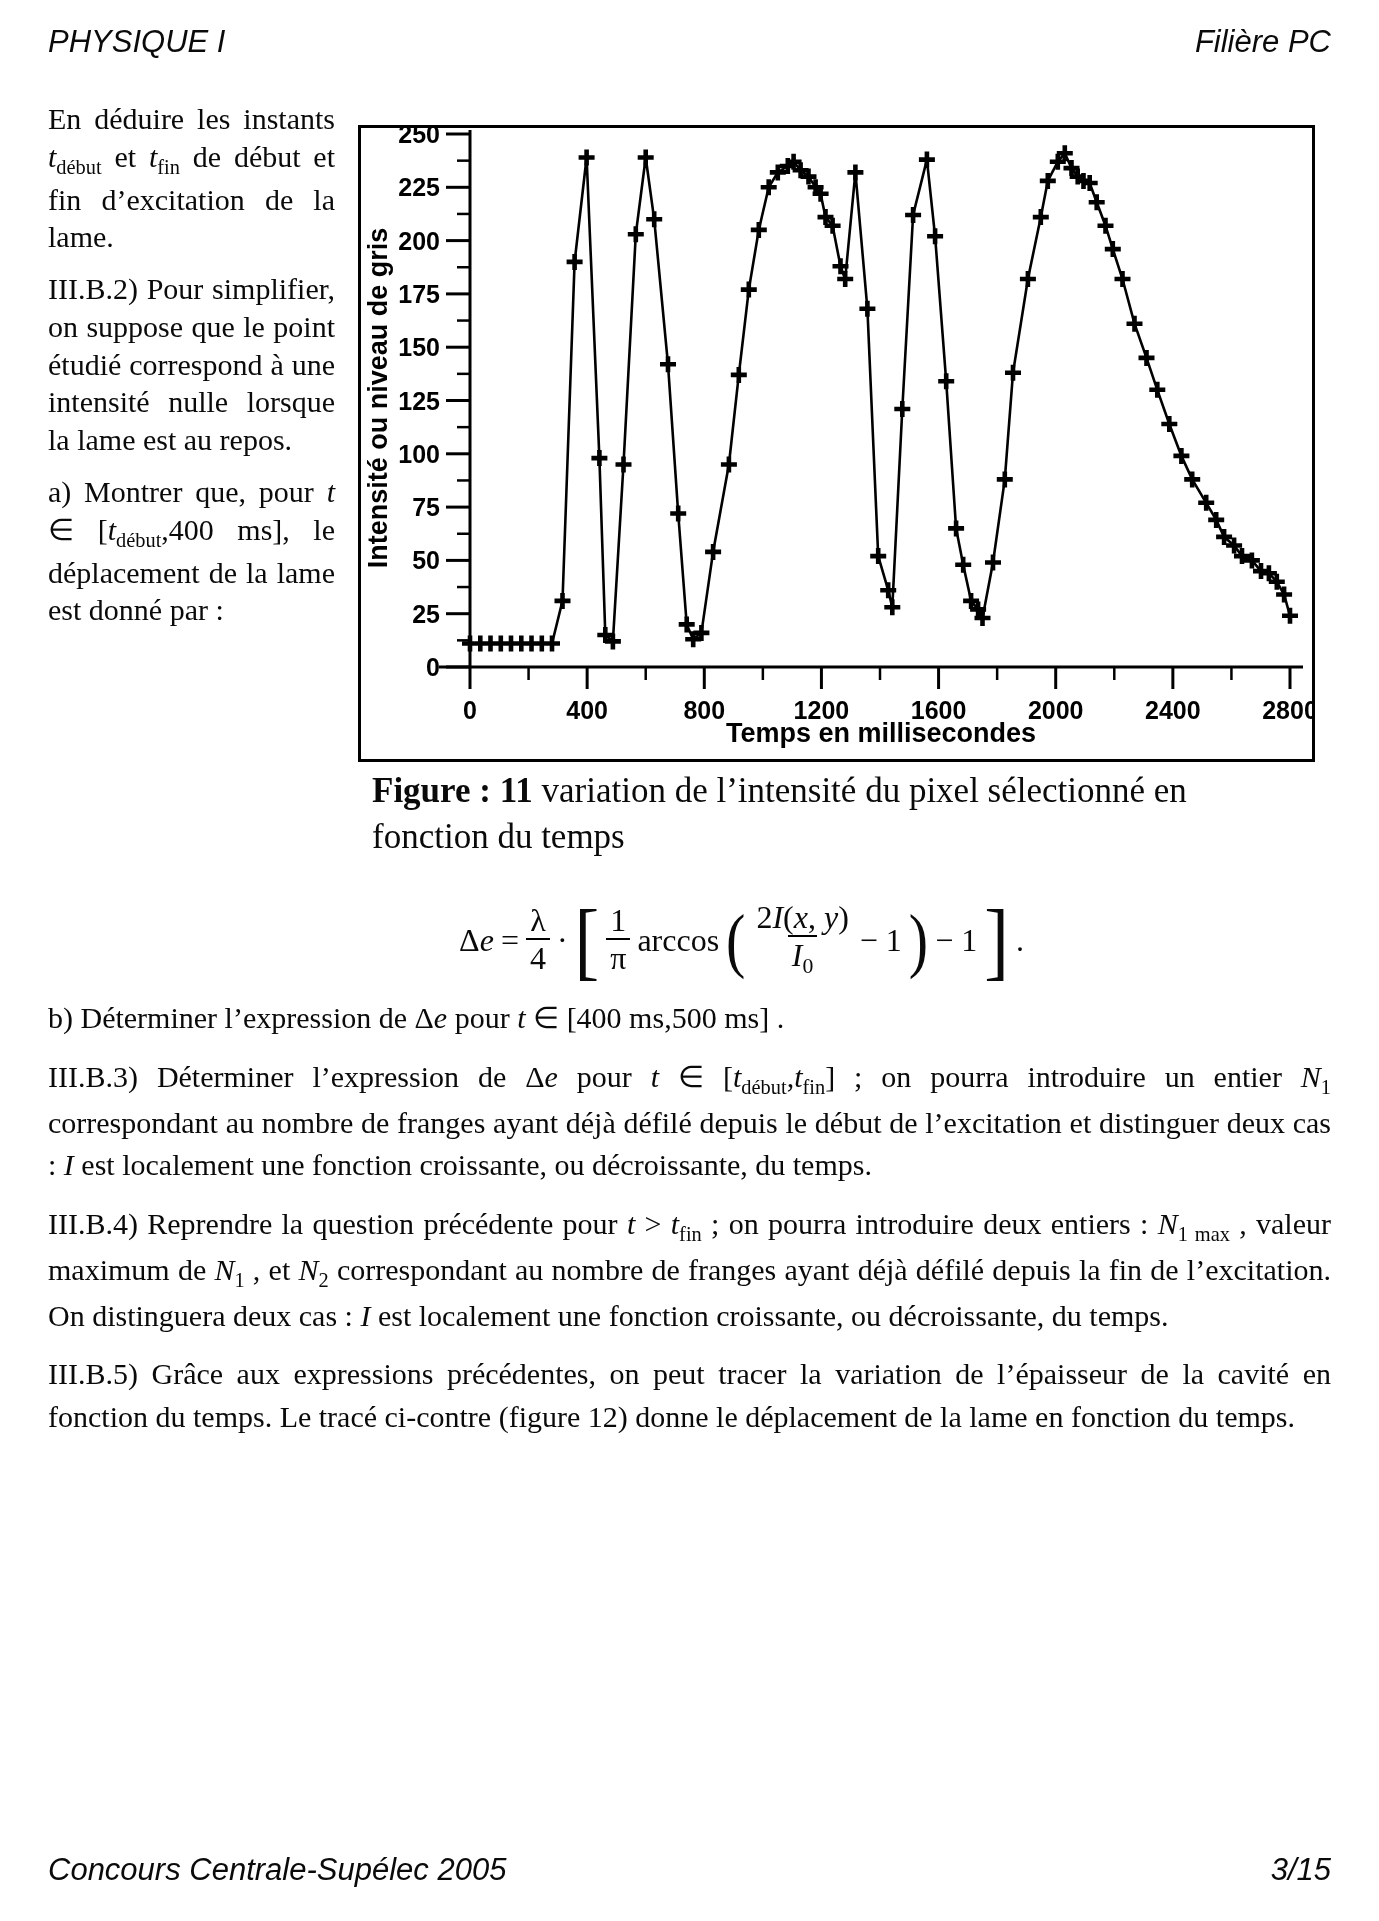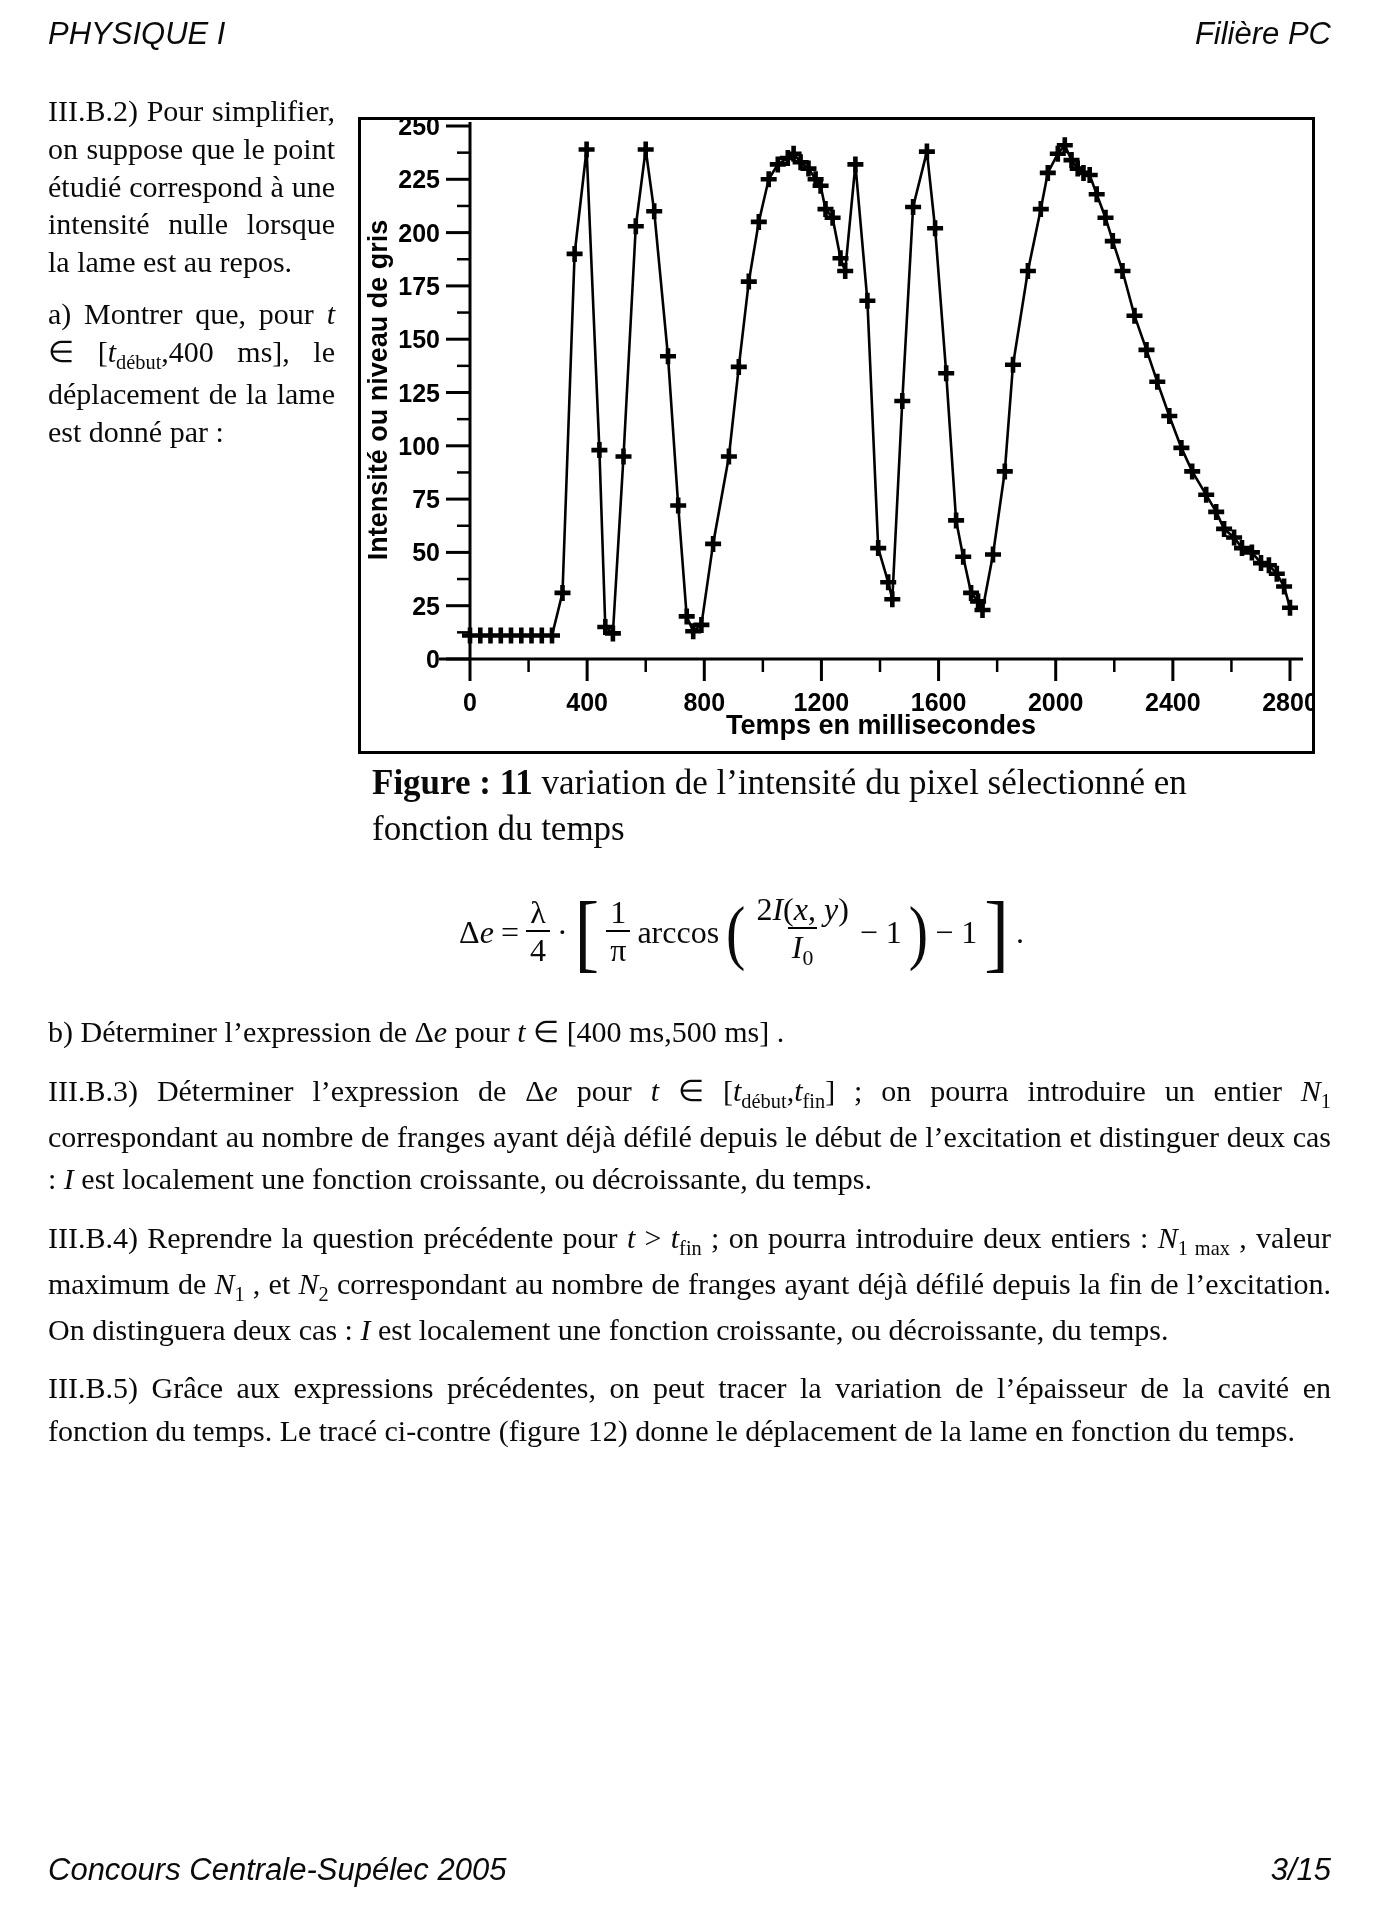--- a/index.html
+++ b/index.html
@@ -1,20 +1,20 @@
 <!DOCTYPE html>
 <html><head>
 <meta charset="utf-8">
 <style>
   html,body{margin:0;padding:0;}
   body{
     width:1379px;height:1921px;position:relative;background:#ffffff;color:#0a0a0a;
     font-family:"Liberation Serif", serif;overflow:hidden;
   }
-  .page{position:absolute;inset:0;padding:16px 48px;box-sizing:border-box;border-radius:8px;}
+  .page{position:absolute;inset:0;padding:24px 48px;box-sizing:border-box;border-radius:8px;}
   
   .hf{display:flex;justify-content:space-between;align-items:baseline;
       font-family:"Liberation Sans", sans-serif;font-style:italic;font-size:31px;}
   .footer{position:absolute;left:48px;right:48px;top:1852px;}
   
   .content-row{display:flex;align-items:flex-start;margin-top:40px;}
   .left-col{width:287px;font-size:30px;line-height:1.26;text-align:justify;}
   .left-col p{margin:0 0 14px 0;}
   .right-col{margin-left:23px;width:960px;}
   .figure-frame{width:951px;height:631px;border:3px solid #000;margin-top:25px;background:#fff;}
@@ -23,35 +23,36 @@
   sub{font-size:0.68em;}
   i{font-style:italic;}
   
   .formula{display:flex;align-items:center;gap:7px;font-size:32px;margin:26px 0 0 104px;height:110px;justify-content:center;}
   .frac{display:inline-flex;flex-direction:column;align-items:center;line-height:1.06;}
   .frac .den{border-top:2.5px solid #000;padding:2px 4px 0;}
   .frac .num{padding:0 4px;}
   .big-br{display:inline-block;font-size:74px;line-height:0.85;transform:scaleY(1.18);font-weight:400;}
   .big-par{display:inline-block;font-size:58px;line-height:0.9;transform:scaleY(1.25);font-weight:400;}
   
-  .paras{margin-top:24px;}
+  .paras{margin-top:2px;}
   .paras p{margin:0 0 16px 0;font-size:30px;line-height:1.42;text-align:justify;}
 </style>
 </head>
 <body>
 
 <div class="page">
 
   <div class="hf">
     <span>PHYSIQUE I</span>
     <span>Filière PC</span>
   </div>
 
   <div class="content-row">
     <div class="left-col">
+      <p>En déduire les instants <i>t</i><sub>début</sub> et <i>t</i><sub>fin</sub> de début et fin d’excitation de la lame.</p>
       <p>III.B.2)  Pour simplifier, on suppose que le point étudié correspond à une intensité nulle lorsque la lame est au repos.</p>
       <p>a)  Montrer que, pour <i>t</i> ∈ [<i>t</i><sub>début</sub>,400 ms], le déplacement de la lame est donné par :</p>
     </div>
 
     <div class="right-col">
       <div class="figure-frame">
         <svg id="chart" width="951" height="631" viewBox="0 0 951 631" xmlns="http://www.w3.org/2000/svg">
             <line x1="109" y1="2" x2="109" y2="539" stroke="#000000" stroke-width="3"></line>
             <line x1="78" y1="539" x2="942" y2="539" stroke="#000000" stroke-width="3"></line>
             <line x1="109" y1="539" x2="109" y2="561" stroke="#000000" stroke-width="3"></line>

